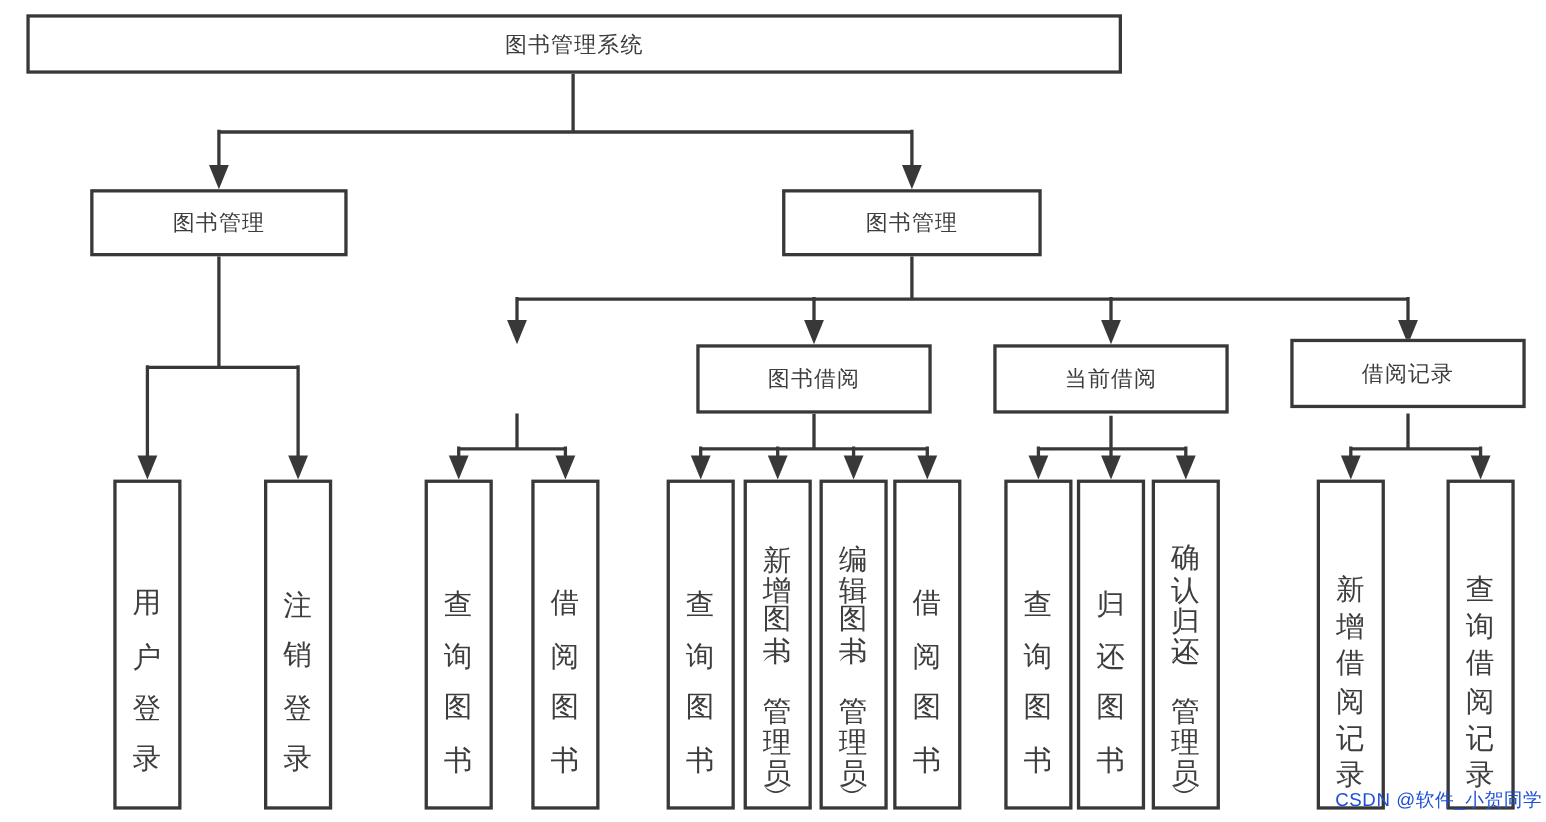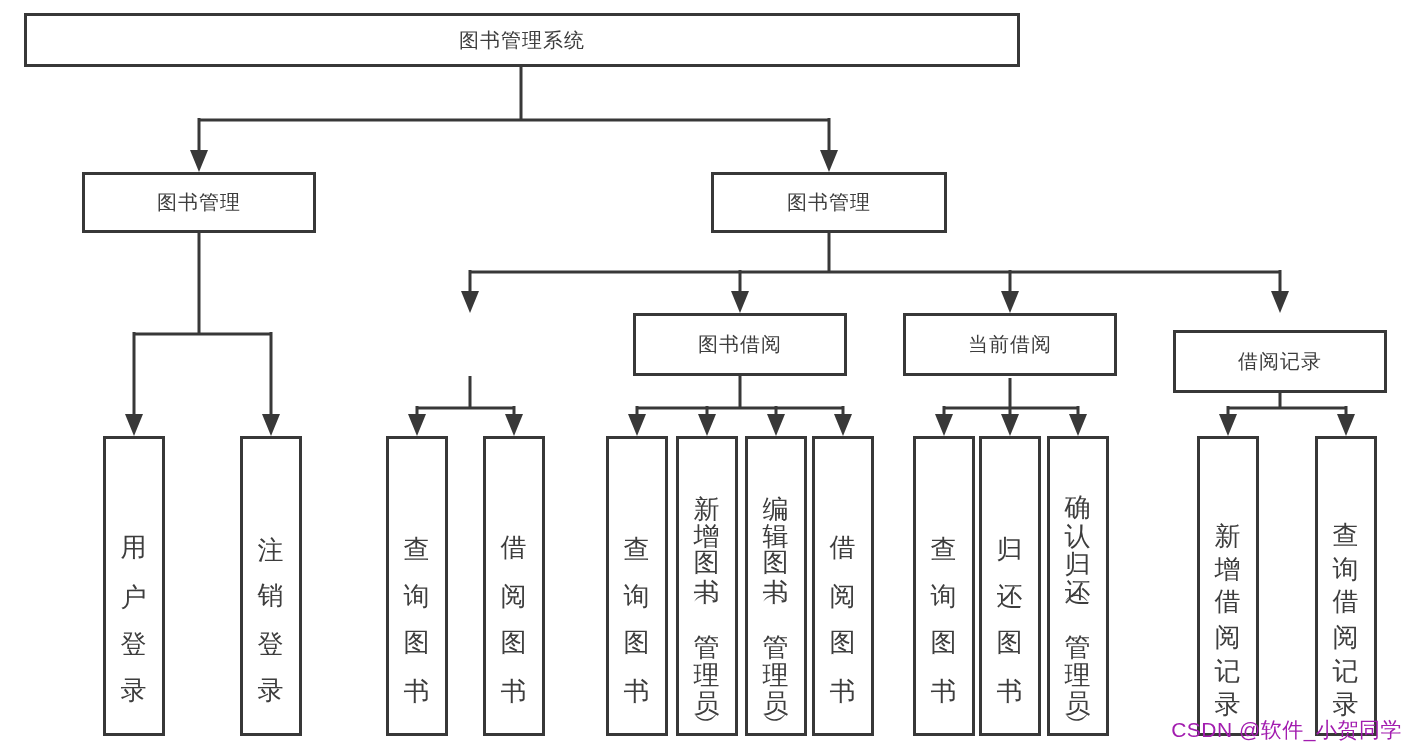--- a/index.html
+++ b/index.html
@@ -44,22 +44,22 @@
     box-sizing:border-box;
     height:100%;width:100%;
     font-size:26px;
     color:#3d3d3d;
     line-height:1;
   }
   .v-char{display:block;}
   .watermark{
     position:absolute;
     right:3px;top:716px;
-    font-size:21px;
-    color:#a21caf;
+    font-size:17px;
+    color:#1d4ed8;
     letter-spacing:0.5px;
     white-space:nowrap;
   }
 </style>
 </head>
 <body>
 
 <div class="canvas">
 
   <svg width="1405" height="747" viewBox="0 0 1405 747">
@@ -112,21 +112,21 @@
   <div class="node" style="left:711px;top:172px;width:236px;height:61px;">
     <span class="h-label">图书管理</span>
   </div>
 
   <div class="node" style="left:633px;top:313px;width:214px;height:63px;text-align:right;">
     <span class="h-label">图书借阅</span>
   </div>
   <div class="node" style="left:903px;top:313px;width:214px;height:63px;">
     <span class="h-label">当前借阅</span>
   </div>
-  <div class="node" style="left:1173px;top:330px;width:214px;height:63px;">
+  <div class="node" style="left:1173px;top:308px;width:214px;height:63px;">
     <span class="h-label">借阅记录</span>
   </div>
 
   <div class="leaf" style="left:103px;">
     <span class="v-label" style="padding: 28px 0px;">
         <span class="v-char">用</span>
         <span class="v-char">户</span>
         <span class="v-char">登</span>
         <span class="v-char">录</span>
       </span>

